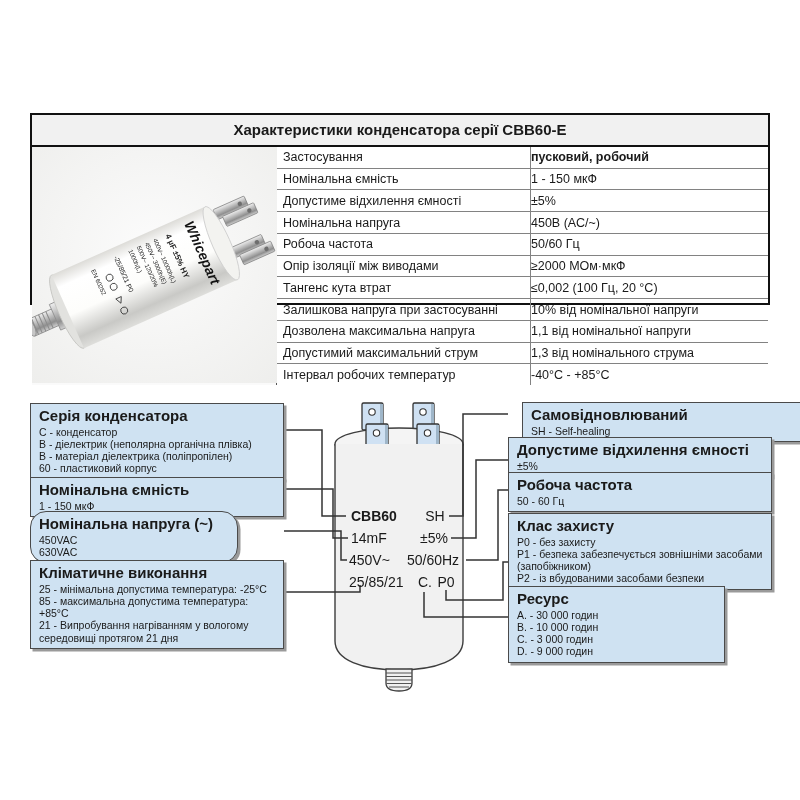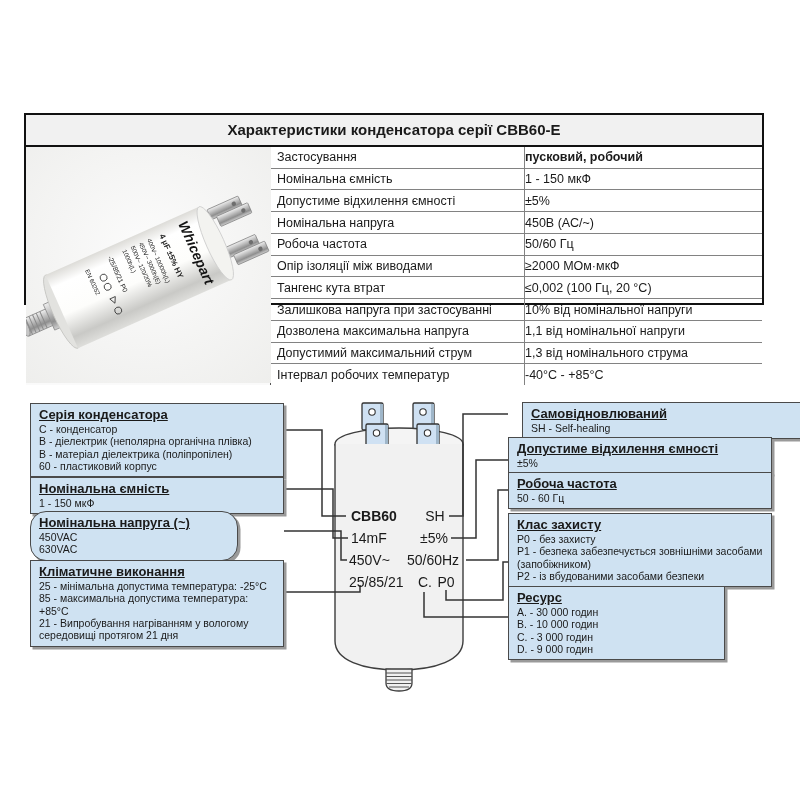--- a/index.html
+++ b/index.html
@@ -1,36 +1,36 @@
 <!DOCTYPE html>
 <html><head>
 <meta charset="utf-8">
 <style>
   html,body{margin:0;padding:0;background:#fff;}
   .page{position:relative;width:800px;height:800px;background:#fff;overflow:hidden;
         font-family:"Liberation Sans",sans-serif;color:#1a1a1a;}
   
-  .spec-card{position:absolute;left:24px;top:113px;width:740px;height:192px;
+  .spec-card{position:absolute;left:30px;top:113px;width:740px;height:192px;
              border:2px solid #111;box-sizing:border-box;background:#fff;}
   .spec-title{height:30px;line-height:30px;text-align:center;font-weight:bold;font-size:15px;
               background:#f1f1f1;border-bottom:2px solid #111;}
   .spec-body{display:flex;height:238px;}
   .photo-cell{width:245px;flex:0 0 245px;border-right:1px solid #555;box-sizing:border-box;position:relative;background:#fafafa;}
   .spec-table{flex:1;display:flex;flex-direction:column;}
   .spec-row{flex:1;display:flex;align-items:center;border-bottom:1px solid #828282;font-size:12.5px;}
   .spec-row:last-child{border-bottom:none;}
   .spec-label{flex:0 0 254px;padding-left:6px;border-right:1px solid #828282;box-sizing:border-box;
               height:100%;display:flex;align-items:center;}
   .spec-value{flex:1;text-align:left;}
   .bold{font-weight:bold;}
   
   .diagram-svg{position:absolute;left:0;top:0;width:800px;height:800px;}
   .note-box{position:absolute;box-sizing:border-box;background:#cfe2f2;border:1px solid #4a4a4a;
             box-shadow:2.5px 2.5px 0 #9a9a9a;padding:3px 8px 4px 8px;font-size:10.5px;line-height:1.17;}
-  .note-title{font-weight:bold;font-size:13px;margin-bottom:1px;text-decoration:underline;}
+  .note-title{font-weight:bold;font-size:15px;margin-bottom:1px;}
   .mark-text{font-size:14px;fill:#1a1a1a;}
   .mark-bold{font-weight:bold;}
 </style>
 </head>
 <body>
 
 <div class="page">
 
   <div class="spec-card">
     <div class="spec-title">Характеристики конденсатора серії CBB60-E</div>

